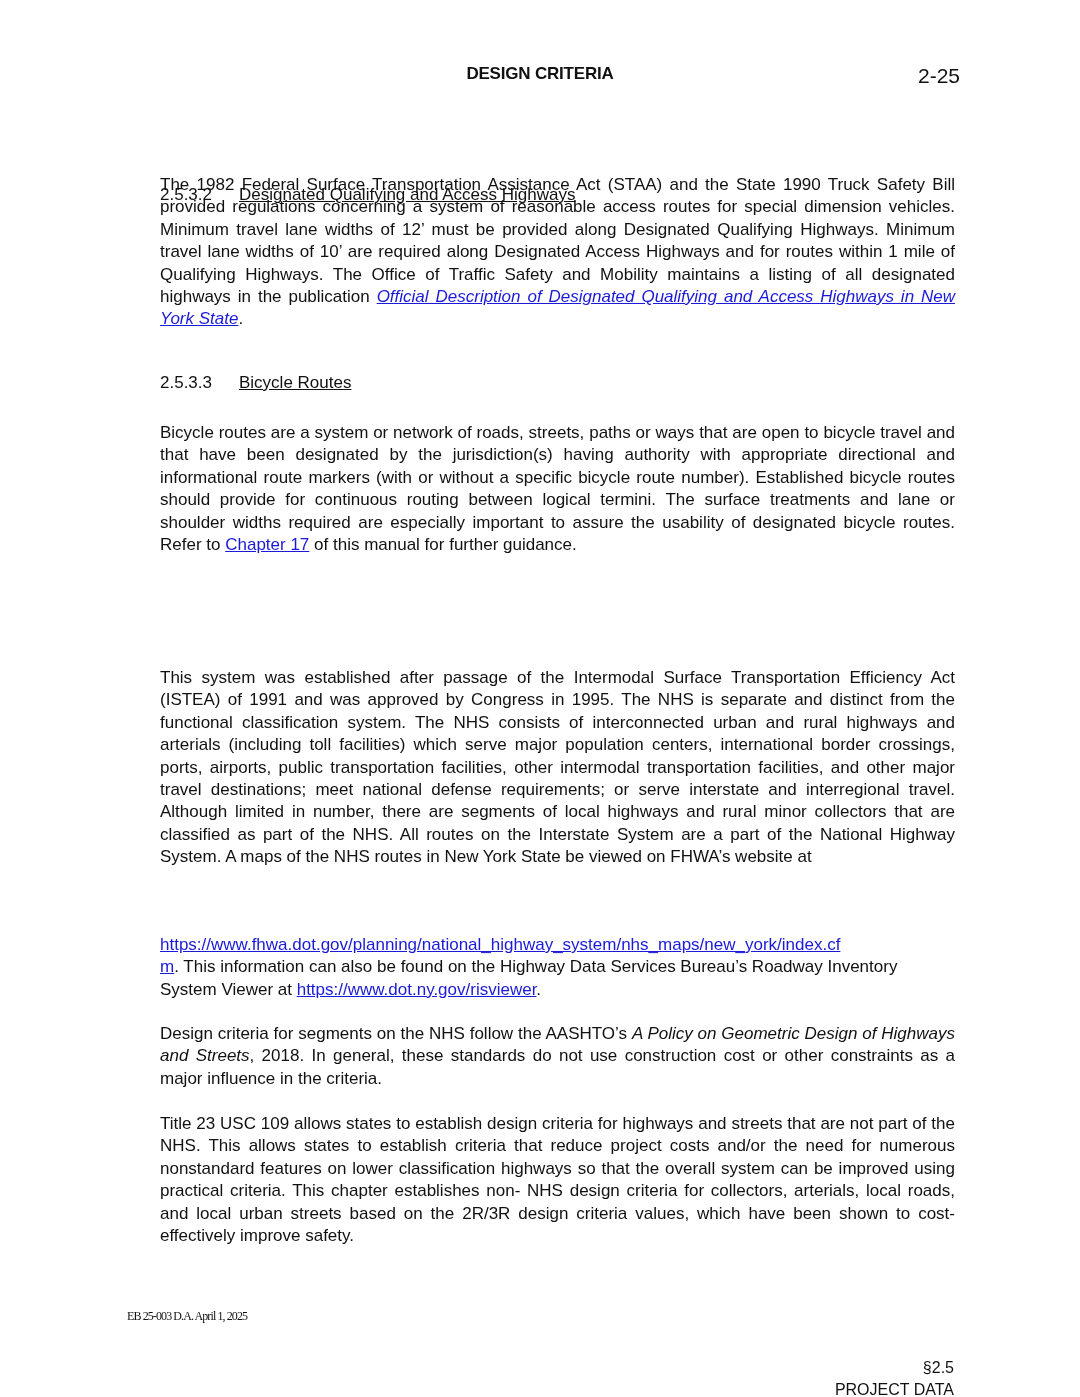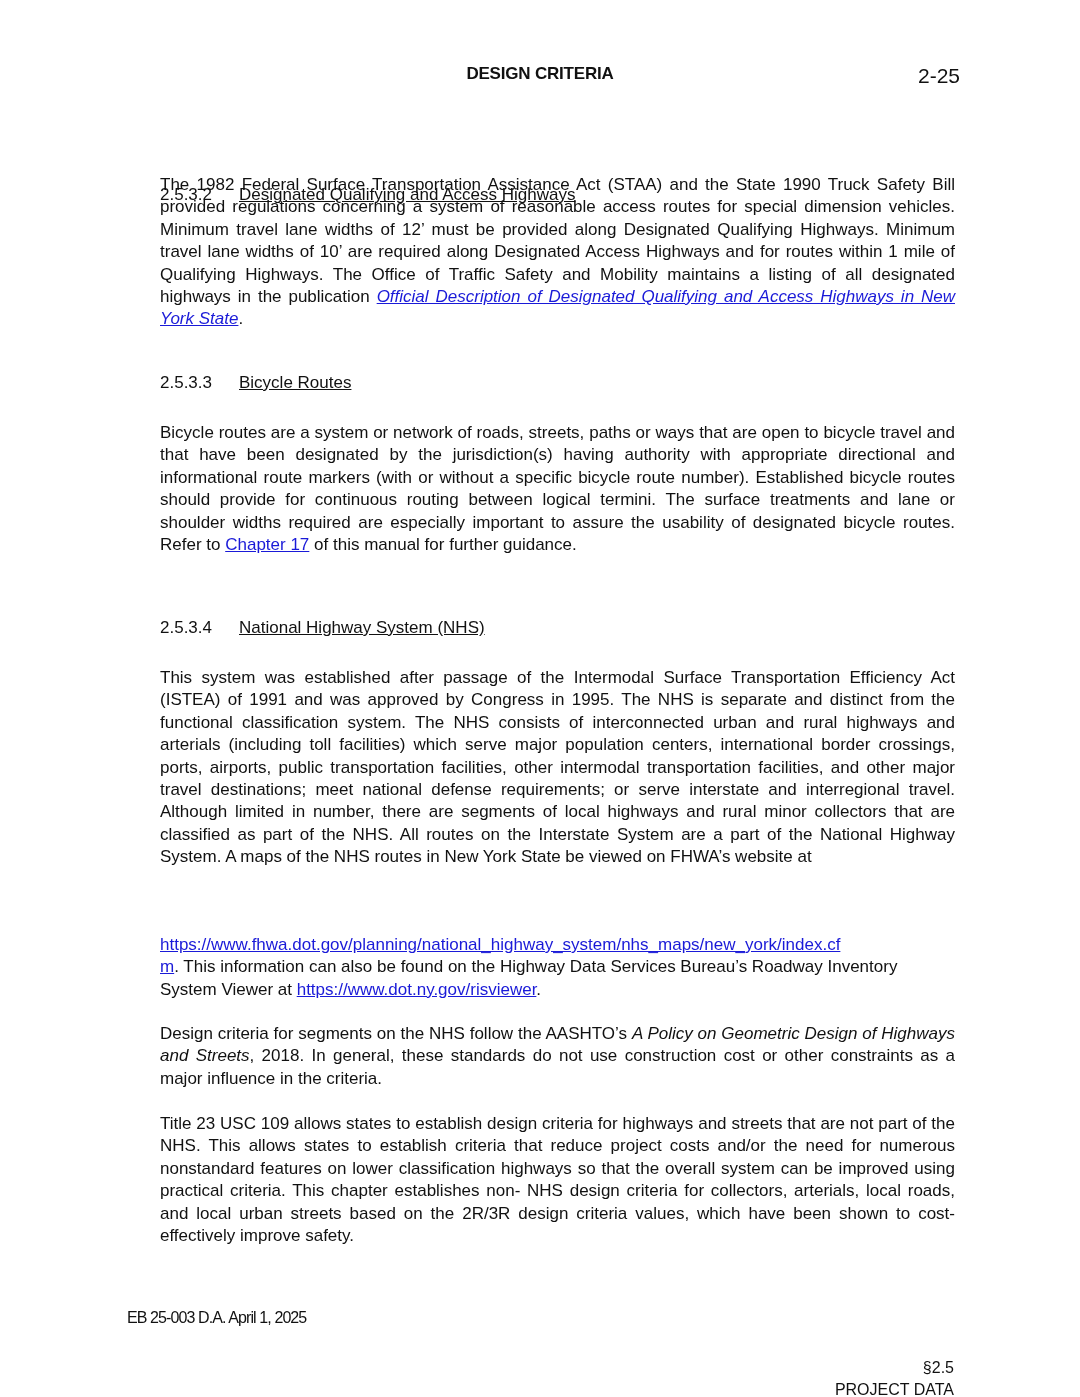--- a/index.html
+++ b/index.html
@@ -18,21 +18,21 @@
   .sec-head .title { text-decoration: underline; }
   .para {
     position: absolute; left: 160px; width: 795px; font-size: 17px;
     line-height: 22.4px; text-align: justify;
   }
   .para.last-left { text-align: left; }
   a.lnk { color: #1a1ad8; text-decoration: underline; }
   a.lnk.it { font-style: italic; }
   .it { font-style: italic; }
   .url-line { white-space: nowrap; }
-  .footer-left { position: absolute; left: 127px; top: 1309px; font-size: 16px; letter-spacing: -0.9px; }
+  .footer-left { position: absolute; left: 127px; top: 1309px; font-size: 12px; letter-spacing: -0.9px; font-family: Liberation Serif, serif; }
   .footer-right { position: absolute; right: 126px; top: 1309px; font-size: 16px; text-align: right; line-height: 22px; margin-top: 48px; }
   .footer-right .sub { }
 </style>
 </head>
 <body>
 
 <div class="page">
 
   <div class="hdr-title">DESIGN CRITERIA</div>
   <div class="hdr-num">2-25</div>
@@ -44,23 +44,20 @@
     <span>The 1982 Federal Surface Transportation Assistance Act (STAA) and the State 1990 Truck Safety Bill provided regulations concerning a system of reasonable access routes for special dimension vehicles.  Minimum travel lane widths of 12’ must be provided along Designated Qualifying Highways.  Minimum travel lane widths of 10’ are required along Designated Access Highways and for routes within 1 mile of Qualifying Highways.  The Office of Traffic Safety and Mobility maintains a listing of all designated highways in the publication </span><a class="lnk it" href="#">Official Description of Designated Qualifying and Access Highways in New York State</a><span>.</span>
   </div>
 
   <div class="sec-head" style="top:373px;">
     <span class="num">2.5.3.3</span><span class="title">Bicycle Routes</span>
   </div>
   <div class="para" style="top:422px;">
     <span>Bicycle routes are a system or network of roads, streets, paths or ways that are open to bicycle travel and that have been designated by the jurisdiction(s) having authority with appropriate directional and informational route markers (with or without a specific bicycle route number). Established bicycle routes should provide for continuous routing between logical termini. The surface treatments and lane or shoulder widths required are especially important to assure the usability of designated bicycle routes.  Refer to </span><a class="lnk" href="#">Chapter 17</a><span> of this manual for further guidance.</span>
   </div>
 
-  <div class="sec-head" style="top:618px;">
-    <span class="num">2.5.3.4</span><span class="title">National Highway System (NHS)</span>
-  </div>
   <div class="para" style="top:667px;">This system was established after passage of the Intermodal Surface Transportation Efficiency Act (ISTEA) of 1991 and was approved by Congress in 1995.  The NHS is separate and distinct from the functional classification system.  The NHS consists of interconnected urban and rural highways and arterials (including toll facilities) which serve major population centers, international border crossings, ports, airports, public transportation facilities, other intermodal transportation facilities, and other major travel destinations; meet national defense requirements; or serve interstate and interregional travel.  Although limited in number, there are segments of  local highways and rural minor collectors that are classified as part of the NHS.  All routes on the Interstate System are a part of the National Highway System.  A maps of the NHS routes in New York State be viewed on FHWA’s website at</div>
 
   <div class="para" style="top:934px; text-align:left;">
     <a class="lnk url-line" href="#"><span>https://www.fhwa.dot.gov/planning/national_highway_system/nhs_maps/new_york/index.cf</span><br><span>m</span></a><span>.  This information can also be found on the Highway Data Services Bureau’s Roadway Inventory System Viewer at </span><a class="lnk" href="#">https://www.dot.ny.gov/risviewer</a><span>.</span>
   </div>
 
   <div class="para" style="top:1023px;">
     <span>Design  criteria for segments on the NHS follow the AASHTO’s </span><span class="it">A Policy on Geometric Design of Highways and Streets</span><span>, 2018.  In general, these standards do not use construction cost or other constraints as a major  influence in the criteria.</span>
   </div>
 

